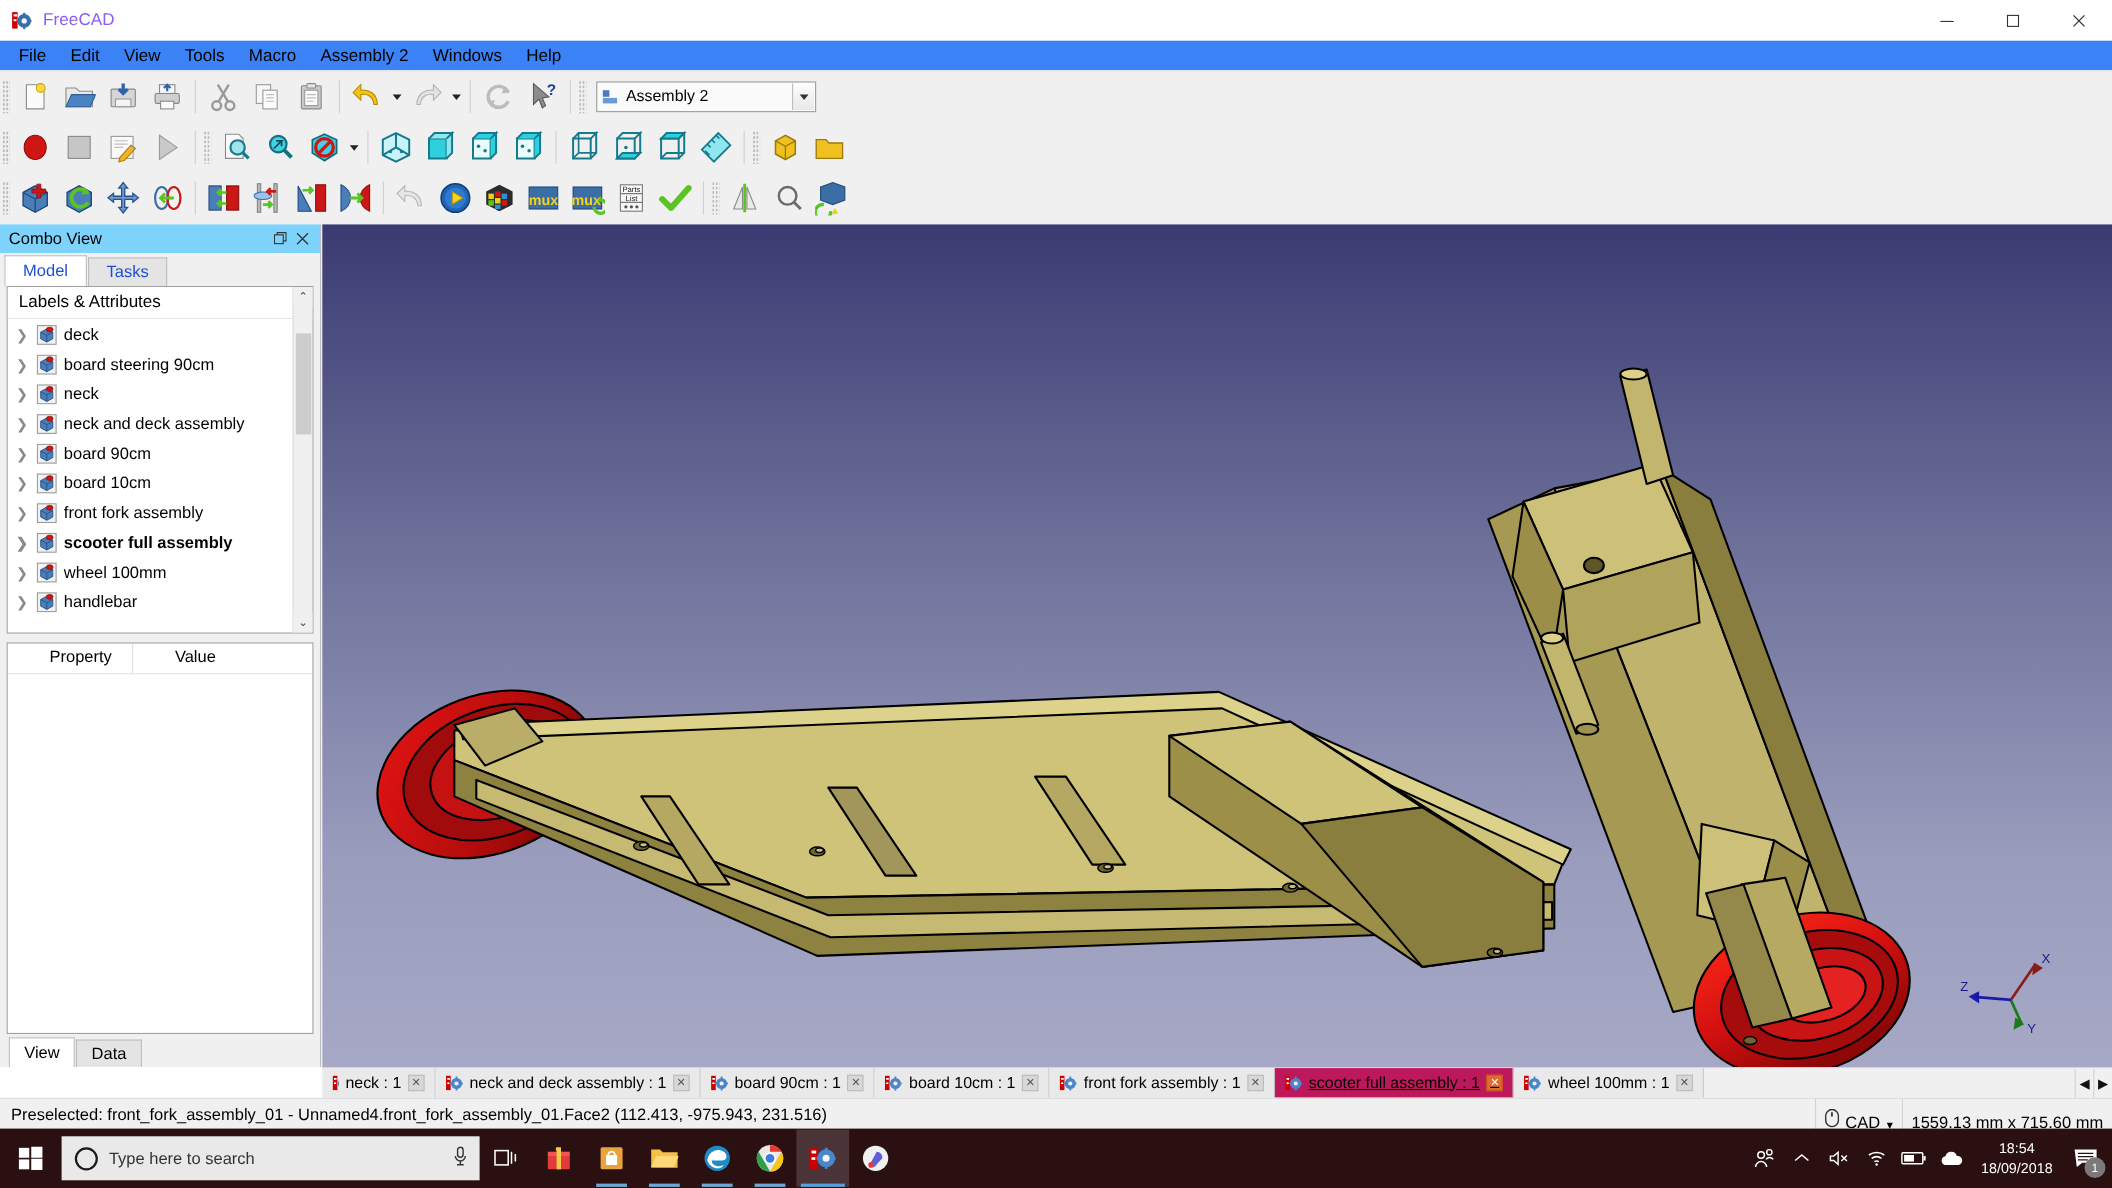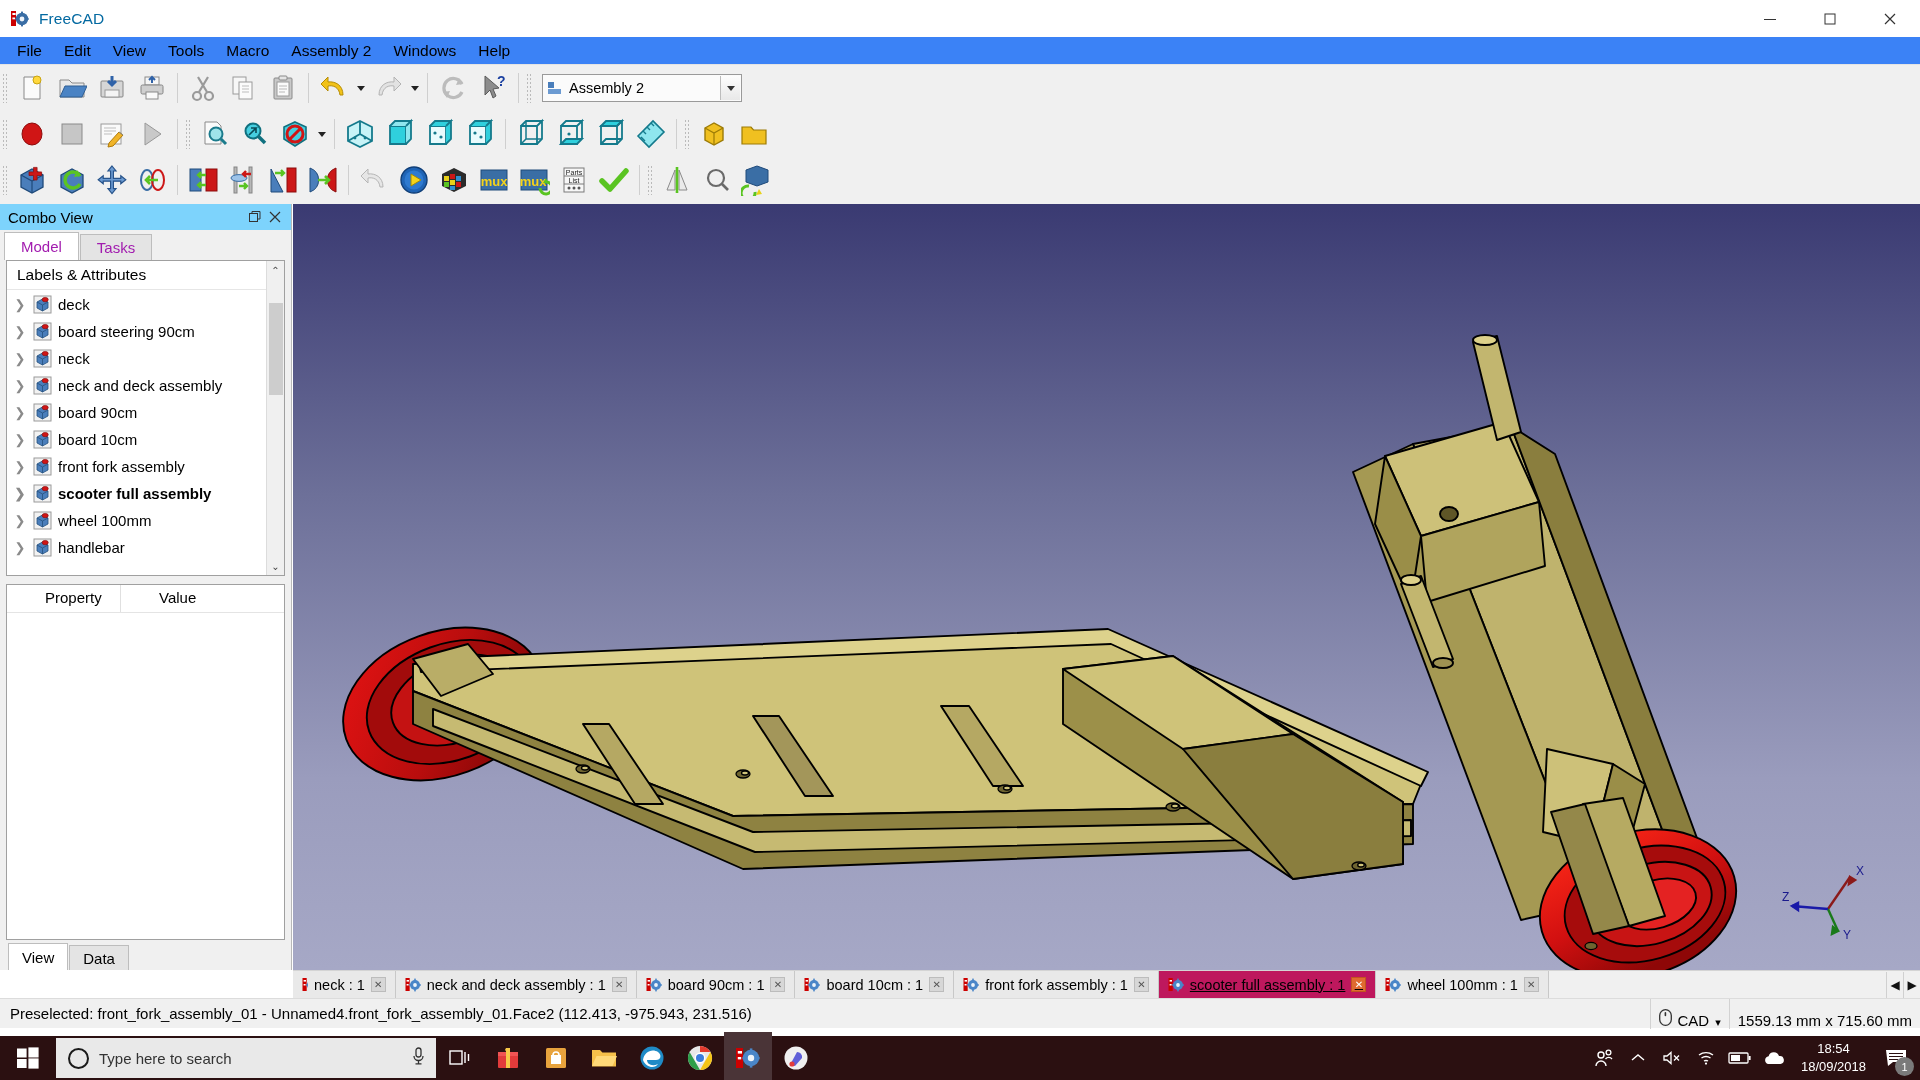--- a/index.html
+++ b/index.html
@@ -13,21 +13,21 @@
   }
   #app { position: relative; width: 1920px; height: 1080px; }
 
   
   .titlebar {
     position: absolute; left: 0; top: 0; width: 1920px; height: 37px;
     background: #ffffff; display: flex; align-items: center;
   }
   .titlebar .app-icon { margin-left: 10px; width: 20px; height: 20px; position: relative; }
   .titlebar .app-title {
-    margin-left: 9px; font-size: 15.5px; color: #0369a1; letter-spacing: .1px;
+    margin-left: 9px; font-size: 15.5px; color: #8b5cf6; letter-spacing: .1px;
   }
   .winbtns { position: absolute; right: 0; top: 0; height: 37px; display: flex; }
   .winbtn {
     width: 60px; height: 37px; display: flex; align-items: center; justify-content: center;
     color: #222; font-size: 16px;
   }
 
   
   .menubar {
     position: absolute; left: 0; top: 37px; width: 1920px; height: 27px;
@@ -82,21 +82,21 @@
   }
   .dock-title {
     height: 26px; display: flex; align-items: center; padding: 0 6px 0 8px;
     font-size: 15px; color: #000; background: #7dd3fc; flex: none;
   }
   .dock-title .sp { flex: 1; }
   .dock-btn { width: 20px; height: 20px; display: flex; align-items: center; justify-content: center; color: #333; }
   .tabs-row { height: 30px; display: flex; align-items: flex-end; padding-left: 4px; flex: none; }
   .ctab {
     height: 26px; padding: 0 16px; display: flex; align-items: center;
-    font-size: 15px; color: #a21caf; border: 1px solid #bdbdbd; border-bottom: none;
+    font-size: 15px; color: #1d4ed8; border: 1px solid #bdbdbd; border-bottom: none;
     background: #e4e4e4; margin-right: 1px;
   }
   .ctab.active { background: #ffffff; height: 28px; }
   .tree-wrap {
     margin: 0 6px; background: #fff; border: 1px solid #a0a0a0;
     flex: none; height: 316px; position: relative; overflow: hidden;
   }
   .tree-head {
     font-size: 15.5px; padding: 5px 0 5px 10px; color: #000;
     border-bottom: 1px solid #e6e6e6; background: #fff;
@@ -173,21 +173,21 @@
     display: flex; align-items: center; font-size: 15px; color: #000;
   }
   .statusbar .msg { padding-left: 10px; flex: 1; white-space: nowrap; }
   .status-cell {
     height: 30px; display: flex; align-items: flex-end; gap: 6px;
     padding: 0 8px; border-left: 1px solid #d2d2d2; white-space: nowrap;
   }
 
   
   .taskbar {
-    position: absolute; left: 0; right: 0; bottom: 0; height: 44px;
+    position: absolute; left: 0; right: 0; bottom: 0; height: 54px;
     background: #2b1011; display: flex; align-items: center;
   }
   .start {
     width: 56px; height: 52px; display: flex; align-items: center; justify-content: center;
   }
   .searchbox {
     width: 380px; height: 40px; background: #e9e9e9; display: flex; align-items: center;
     gap: 10px; padding: 0 10px 0 12px; color: #333; font-size: 15px;
   }
   .cortana-ring {

